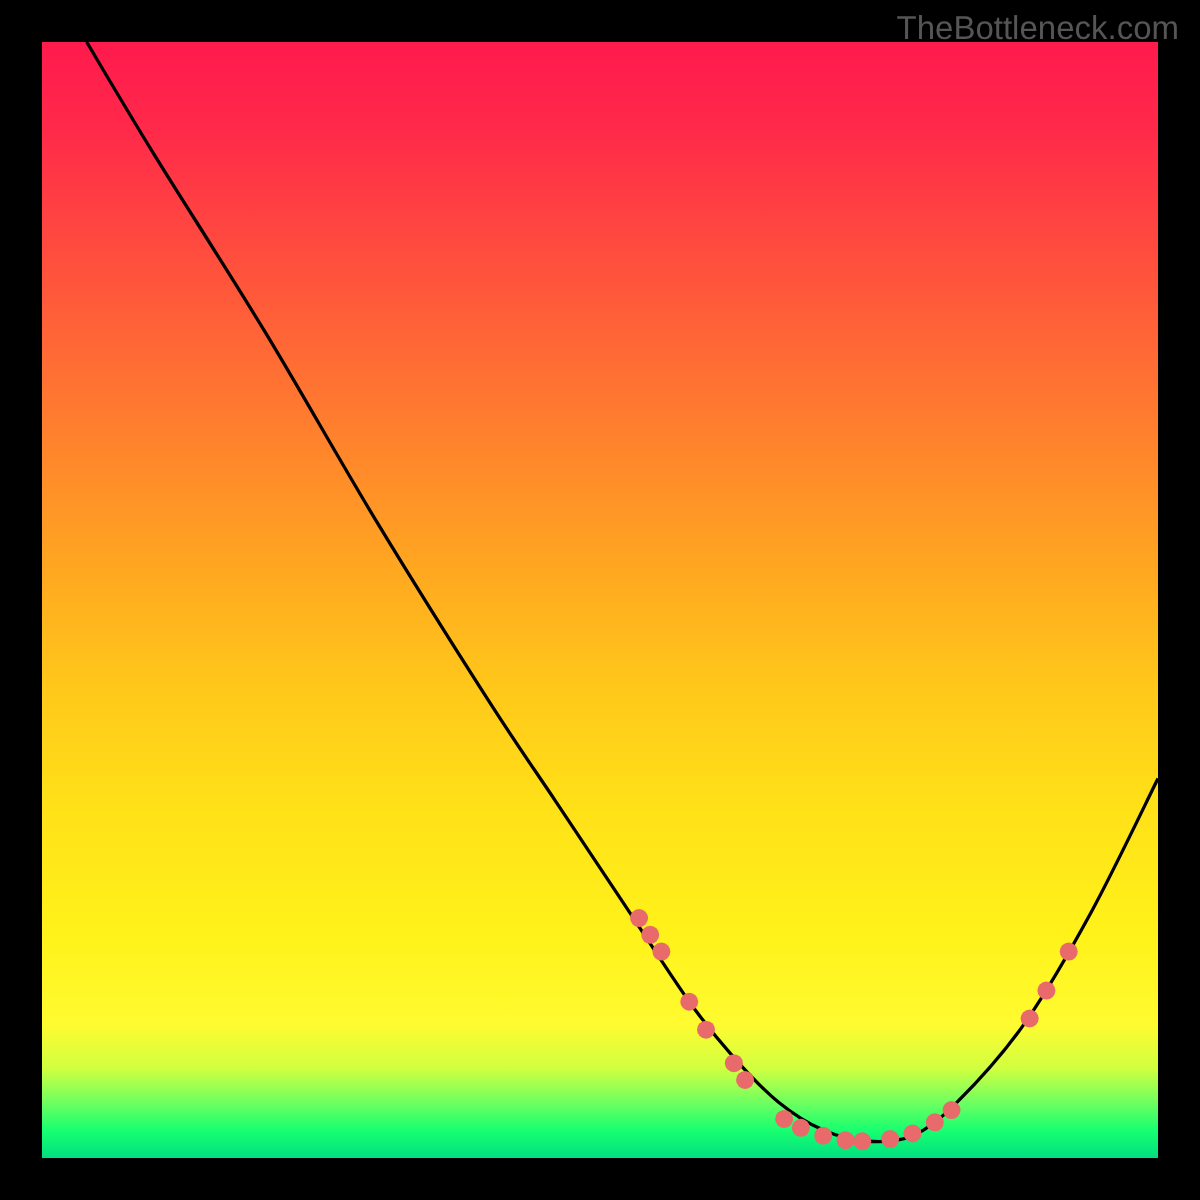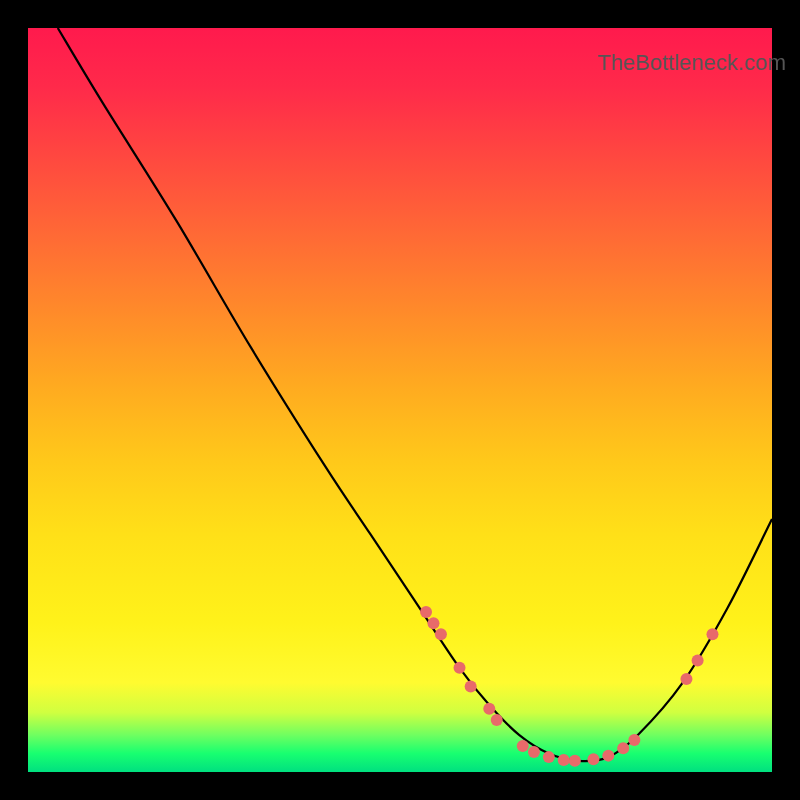--- a/index.html
+++ b/index.html
@@ -11,21 +11,20 @@
     font-family: Arial, sans-serif;
   }
   .watermark {
     position: absolute;
     top: 6px;
     right: 14px;
     color: #555;
     font-size: 22px;
     font-weight: 500;
     z-index: 3;
-    margin-top: 44px;
   }
   .plot-area {
     position: absolute;
     left: 28px;
     top: 28px;
     width: 744px;
     height: 744px;
     overflow: hidden;
   }
   .gradient-bg {

